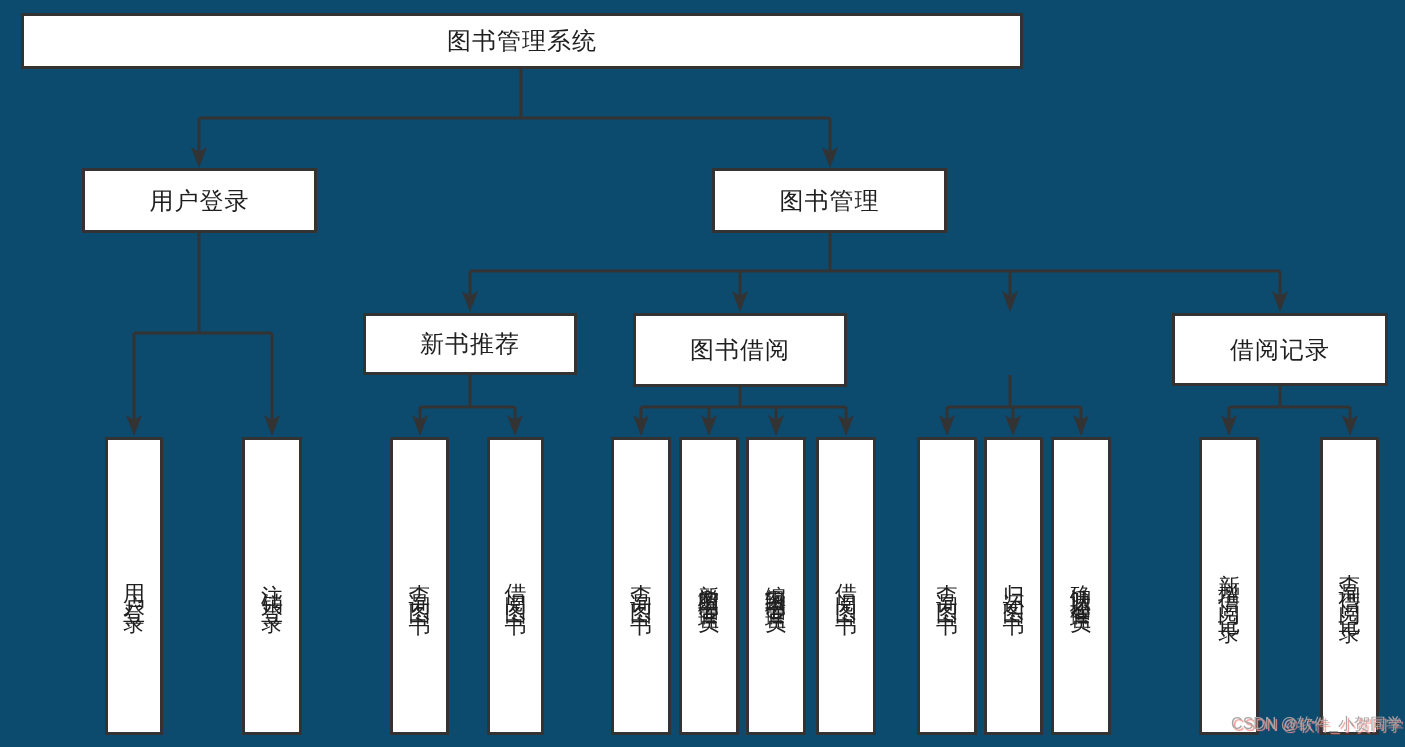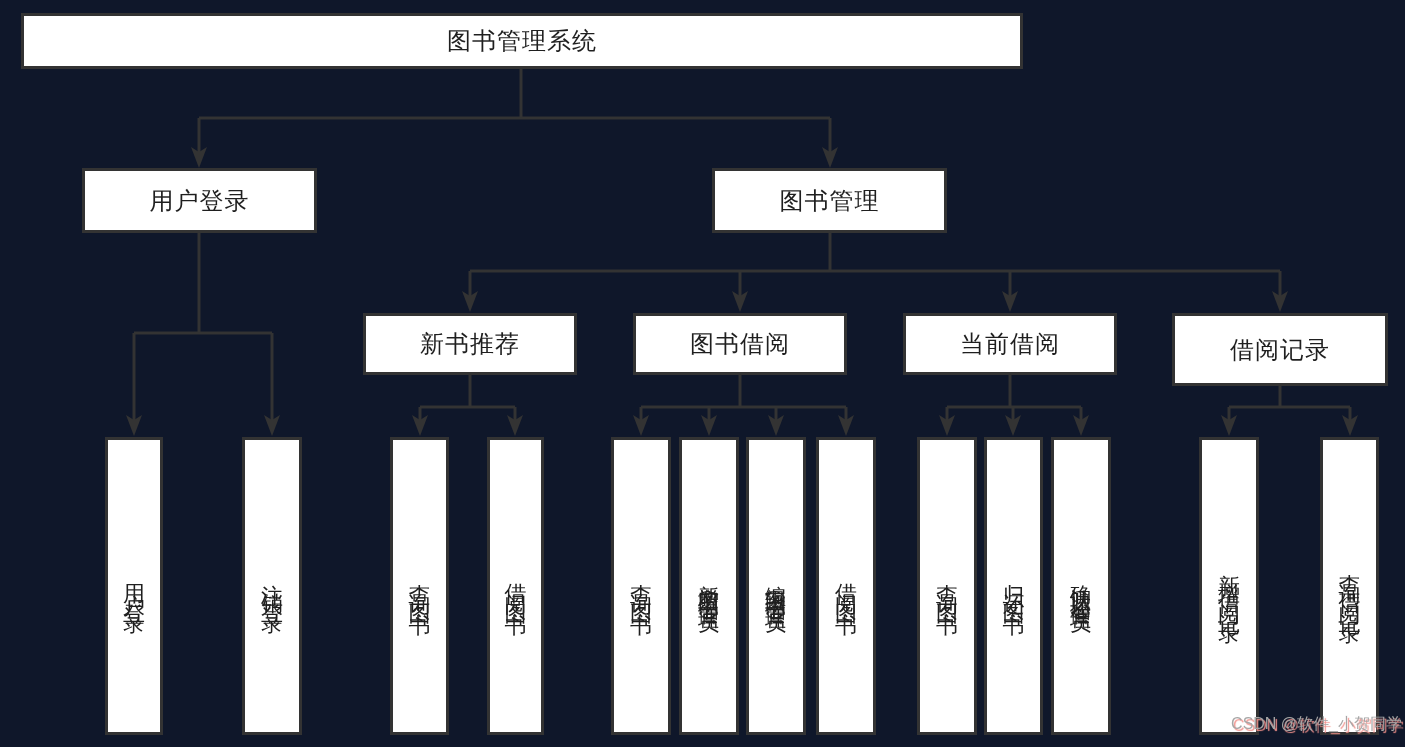--- a/index.html
+++ b/index.html
@@ -5,21 +5,21 @@
   html, body {
     margin: 0;
     padding: 0;
     background: #ffffff;
     font-family: "Liberation Sans", "DejaVu Sans", sans-serif;
   }
   .stage {
     position: relative;
     width: 1405px;
     height: 747px;
-    background: #0f172a;
+    background: #0c4a6e;
     overflow: hidden;
   }
   svg.wires {
     position: absolute;
     left: 0;
     top: 0;
     z-index: 1;
   }
   .box {
     position: absolute;
@@ -130,25 +130,22 @@
   <div class="box" style="left:82px; top:168px; width:235px; height:65px;">
     <span class="hlabel">用户登录</span>
   </div>
   <div class="box" style="left:363px; top:313px; width:214px; height:62px;">
     <span class="hlabel">新书推荐</span>
   </div>
 
   <div class="box" style="left:712px; top:168px; width:235px; height:65px;">
     <span class="hlabel">图书管理</span>
   </div>
-  <div class="box" style="left:633px; top:313px; width:214px; height:62px;">
+  <div class="box" style="left:633px; top:313px; width:214px; height:74px;">
     <span class="hlabel">图书借阅</span>
-  </div>
-  <div class="box" style="left:903px; top:313px; width:214px; height:62px;">
-    <span class="hlabel">当前借阅</span>
   </div>
   <div class="box" style="left:1172px; top:313px; width:216px; height:73px;">
     <span class="hlabel">借阅记录</span>
   </div>
 
   <div class="box vbox" style="left:105px; top:437px; width:58px; height:298px;">
     <span class="vlabel">用户登录</span>
   </div>
   <div class="box vbox" style="left:242px; top:437px; width:60px; height:298px;">
     <span class="vlabel">注销登录</span>

